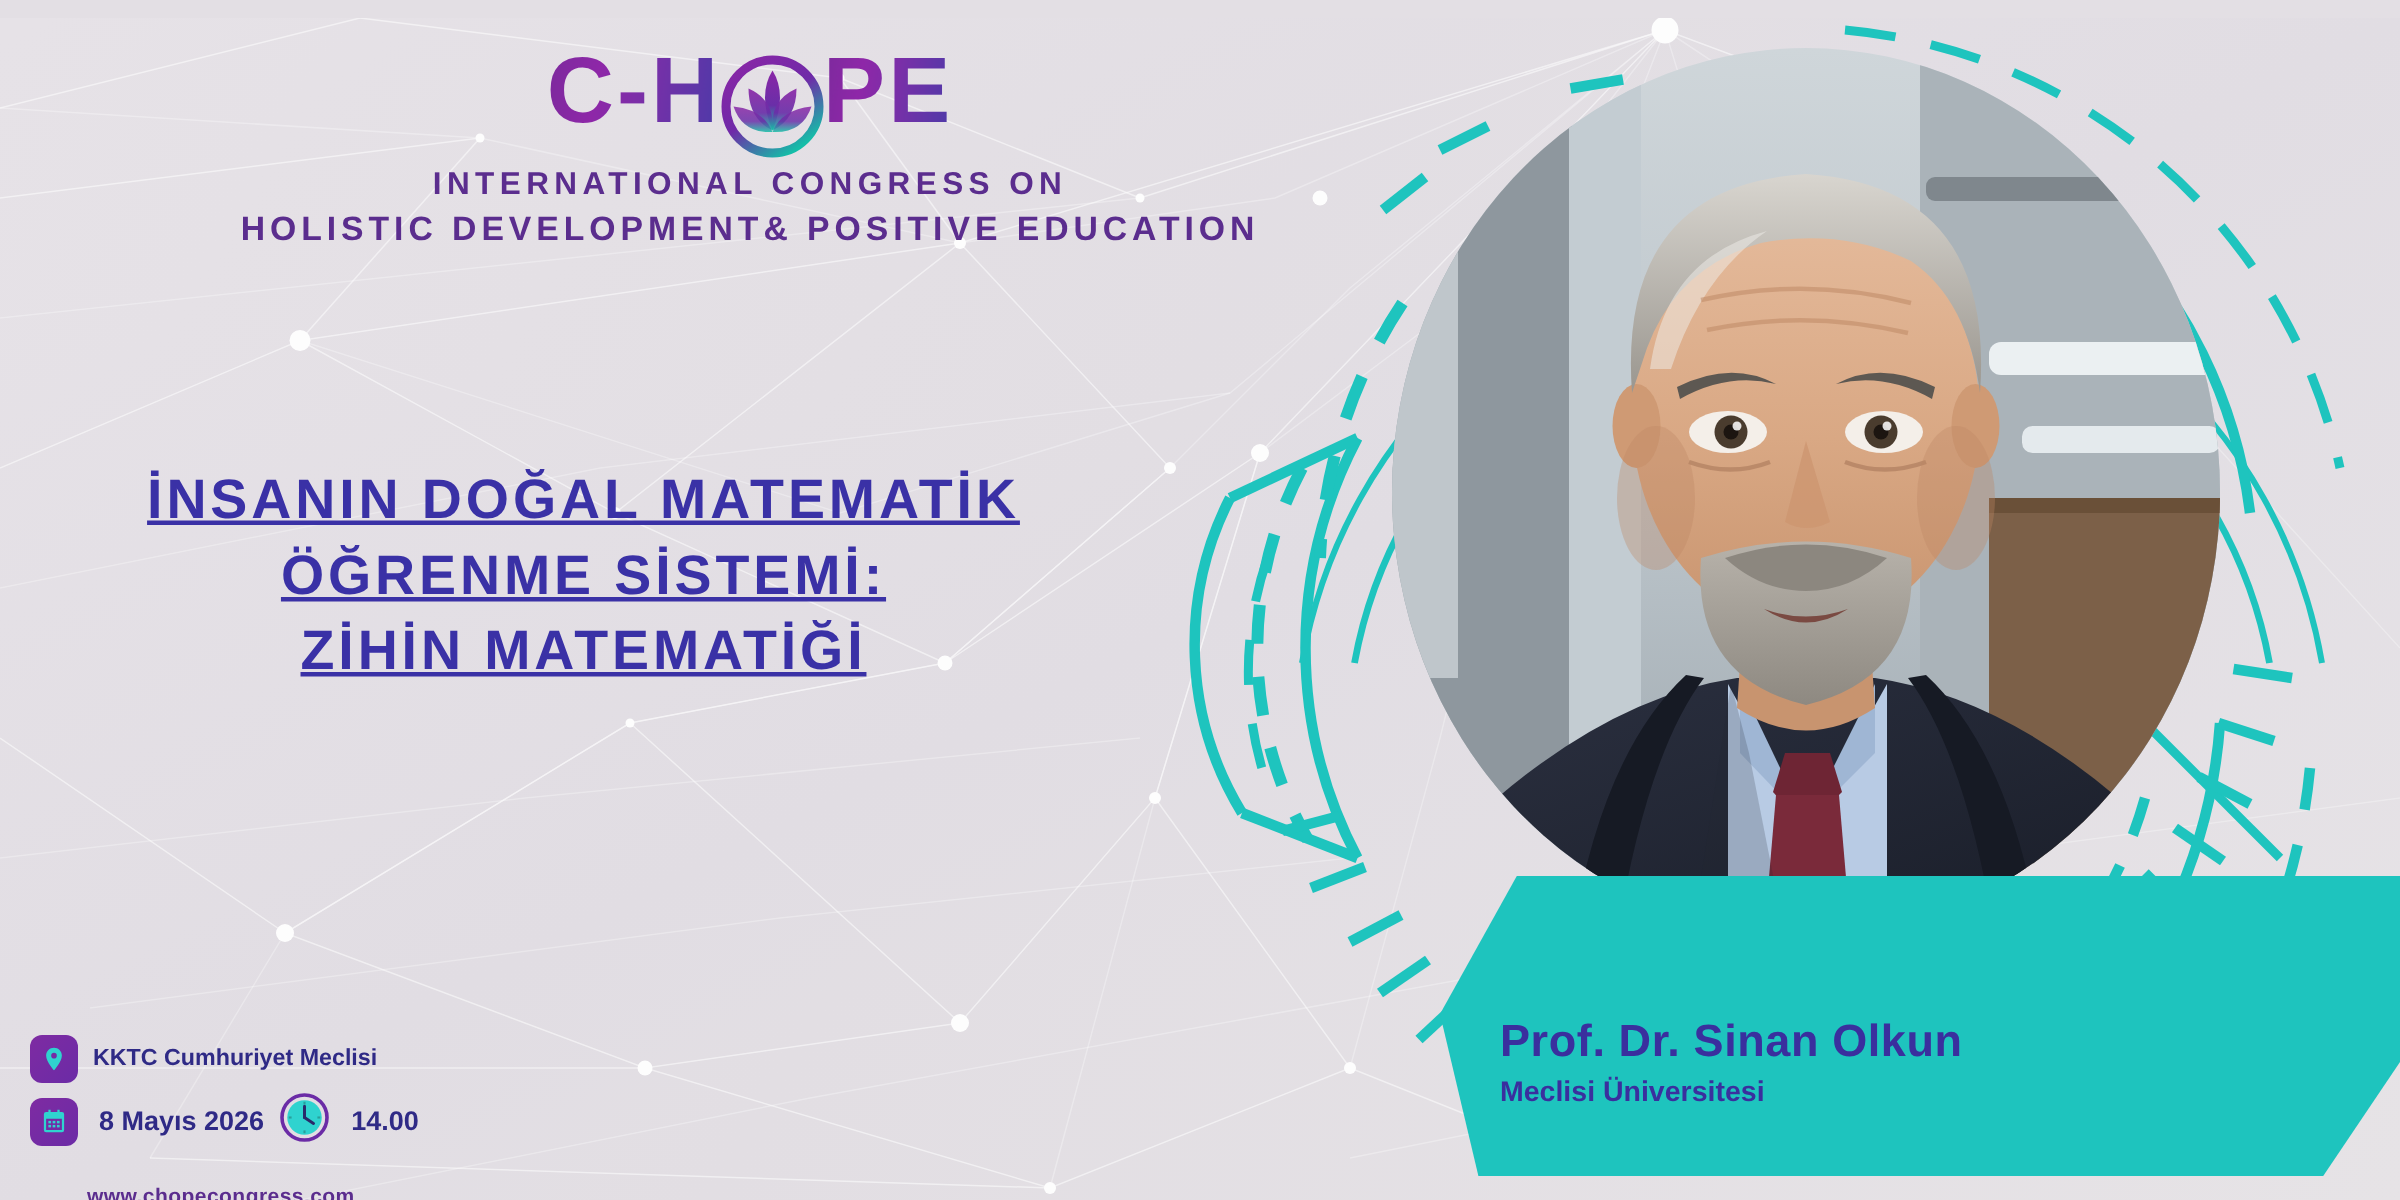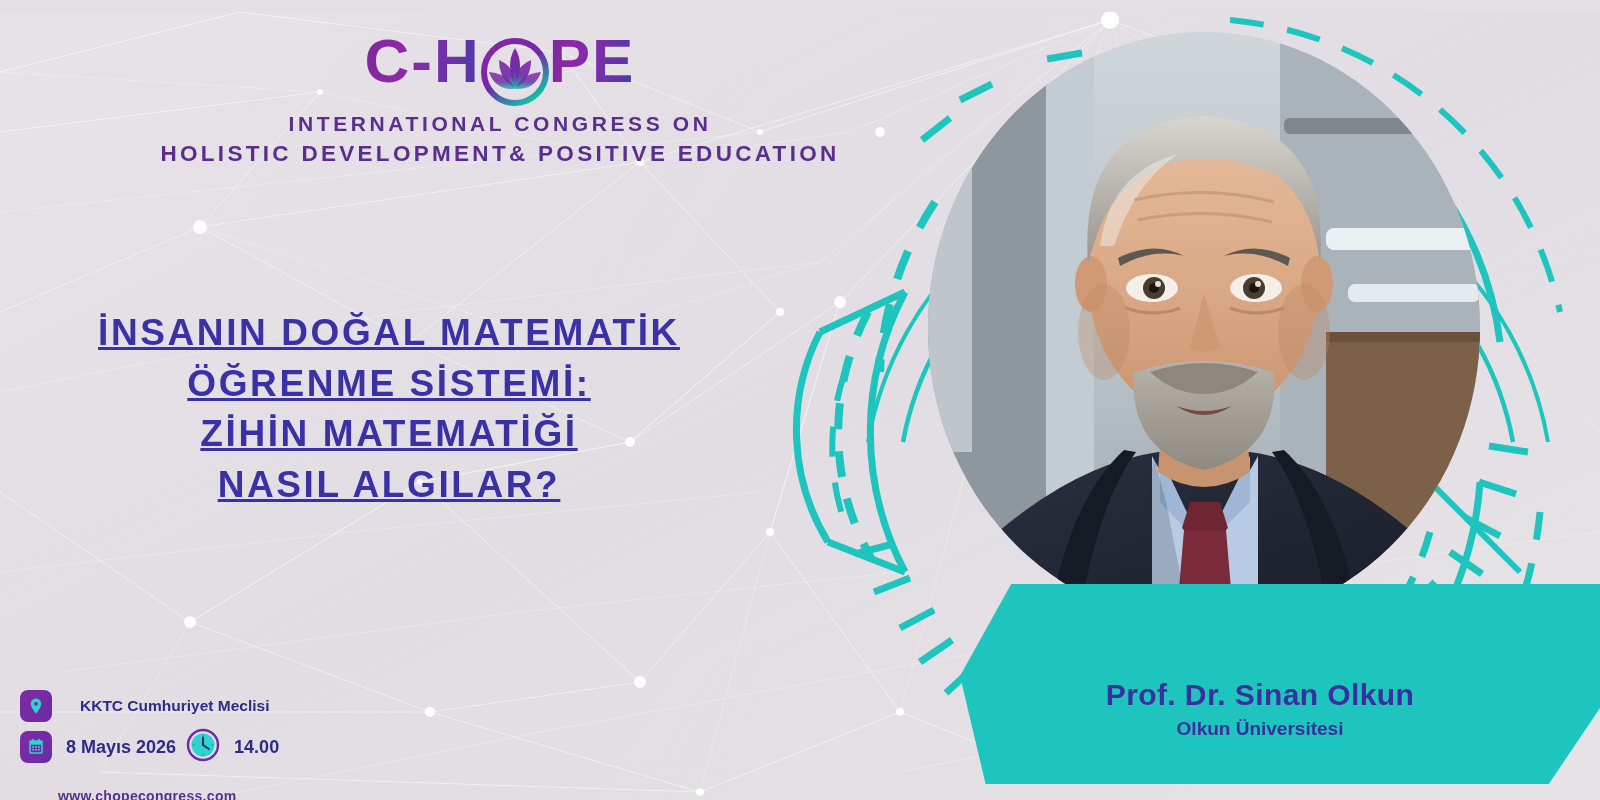--- a/index.html
+++ b/index.html
@@ -52,40 +52,40 @@
 
   
   #info-block { position:absolute; left:20px; top:678px; width:330px; }
   .info-row { display:flex; align-items:center; margin-bottom:6px; }
   .sq-icon {
     width:32px; height:32px; border-radius:8px;
     background:linear-gradient(135deg,#7e2ba2,#6b2ba6);
     display:flex; align-items:center; justify-content:center; flex:0 0 auto;
   }
   .info-text {
-    margin-left:28px; font-size:15.5px; font-weight:bold; color:#2f2a86;
+    margin-left:10px; font-size:15.5px; font-weight:bold; color:#2f2a86;
     white-space:nowrap;
   }
   #date-text { margin-left:14px; font-size:18px; font-weight:bold; color:#2f2a86;text-align:right; }
   #clock-icon { margin-left:10px; flex:0 0 auto; }
   #time-text { margin-left:14px; font-size:18px; font-weight:bold; color:#2f2a86; }
   #website {
     margin-top:22px; margin-left:38px; font-size:14px; font-weight:bold;
     color:#5b2d8e; letter-spacing:.3px;
   }
 
   
   #speaker-banner {
     position:absolute; left:960px; top:572px; width:640px; height:200px;
     background:#1ec4be;
     clip-path:polygon(8% 0%, 100% 0%, 100% 62%, 92% 100%, 4% 100%, 0% 46%);
     z-index:6;
   }
   #speaker-text {
-    position:absolute; left:1000px; top:666px; width:520px; text-align:center;
+    position:absolute; left:1000px; top:666px; width:520px; text-align:left;
     z-index:7;
   }
   #speaker-name {
     font-size:30px; font-weight:bold; color:#3a2f9e; letter-spacing:.4px;
   }
   #speaker-affil {
     margin-top:6px; font-size:19px; font-weight:bold; color:#3a2f9e;
   }
 
   
@@ -347,21 +347,20 @@
       </svg><span class="grad-text">PE</span>
     </div>
     <div id="congress-line1">INTERNATIONAL CONGRESS ON</div>
     <div id="congress-line2">HOLISTIC DEVELOPMENT&amp; POSITIVE EDUCATION</div>
   </div>
 
   <div id="title-block">
     <div>İNSANIN DOĞAL MATEMATİK</div>
     <div>ÖĞRENME SİSTEMİ:</div>
     <div>ZİHİN MATEMATİĞİ</div>
-    <div>NASIL ALGILAR?</div>
   </div>
 
   <div id="info-block">
     <div class="info-row">
       <div class="sq-icon">
         <svg width="18" height="18" viewBox="0 0 24 24" fill="#2fd3cf">
           <path d="M12 2C8.1 2 5 5.1 5 9c0 5.2 7 13 7 13s7-7.8 7-13c0-3.9-3.1-7-7-7zm0 9.5A2.5 2.5 0 1 1 12 6.5a2.5 2.5 0 0 1 0 5z"></path>
         </svg>
       </div>
       <div class="info-text">KKTC Cumhuriyet Meclisi</div>
@@ -398,16 +397,16 @@
       </div>
       <div id="time-text">14.00</div>
     </div>
 
     <div id="website">www.chopecongress.com</div>
   </div>
 
   <div id="speaker-banner"></div>
   <div id="speaker-text">
     <div id="speaker-name">Prof. Dr. Sinan Olkun</div>
-    <div id="speaker-affil">Olkun Üniversitesi</div>
+    <div id="speaker-affil">Meclisi Üniversitesi</div>
   </div>
 
 </div>
 
 </body></html>

